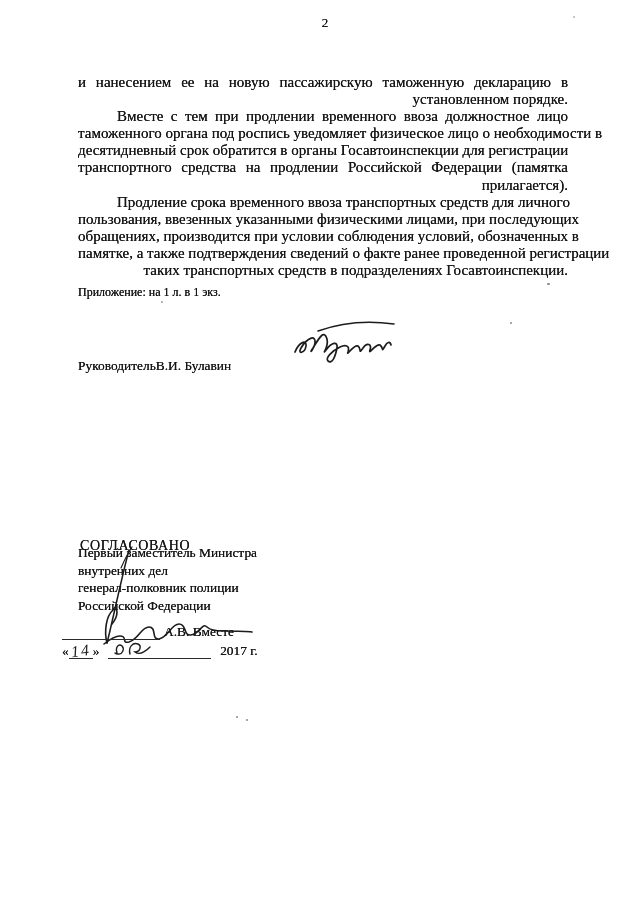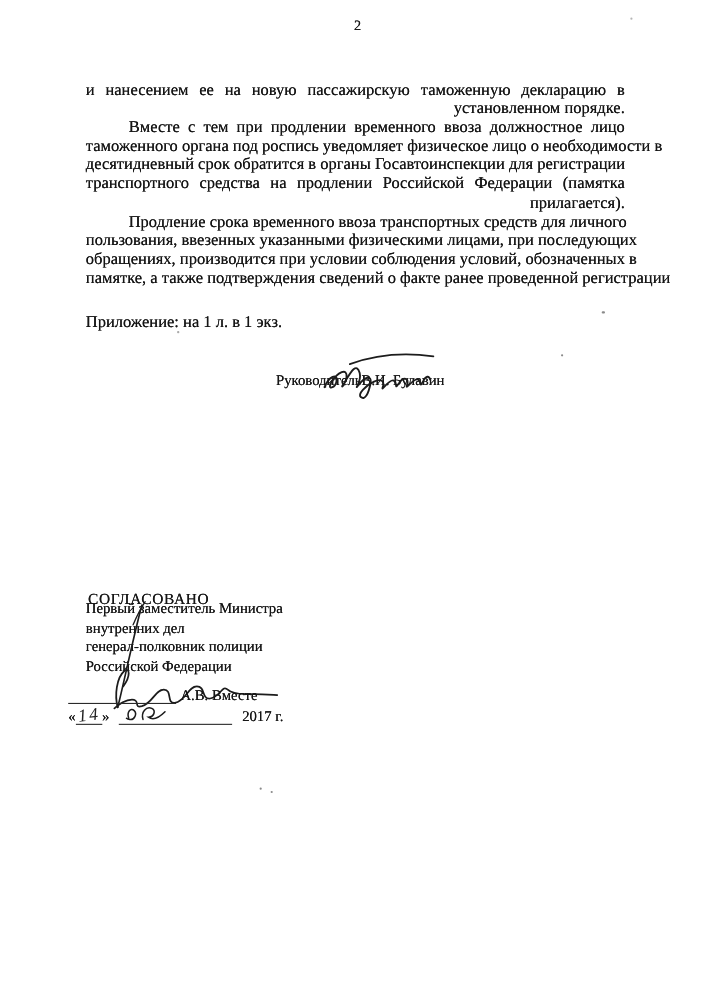--- a/index.html
+++ b/index.html
@@ -18,25 +18,25 @@
   }
   .content{
     position:absolute;left:78px;top:74px;width:490px;
     font-size:15px;
   }
   .tline{height:17.1px;line-height:17.1px;white-space:nowrap;}
   .jline{text-align:justify;text-align-last:justify;}
   .lline{text-align:right;}
   .ind{padding-left:39px;}
   .attachment{
-    position:absolute;left:78px;top:285px;font-size:15px;
+    position:absolute;left:78px;top:285px;font-size:12px;
   }
   .director-row{
-    position:absolute;left:78px;top:321px;width:499px;
-    display:flex;justify-content:center;font-size:13.4px;margin-top:17px;
+    position:absolute;left:78px;top:341px;width:499px;
+    display:flex;justify-content:flex-start;font-size:13.4px;margin-top:17px;
   }
   .sig-svg{position:absolute;}
   .sig-svg path{fill:none;stroke:#1c1c1c;stroke-linecap:round;}
   .approved{
     position:absolute;left:80px;top:538px;
     font-size:14px;letter-spacing:.6px;text-align:center;
   }
   .ministry{
     position:absolute;left:78px;top:544px;
     font-size:13.4px;line-height:17.6px;
@@ -72,20 +72,21 @@
     <div class="tline lline">установленном порядке.</div>
     <div class="tline jline ind">Вместе с тем при продлении временного ввоза должностное лицо</div>
     <div class="tline jline">таможенного органа под роспись уведомляет физическое лицо о необходимости в</div>
     <div class="tline jline">десятидневный срок обратится в органы Госавтоинспекции для регистрации</div>
     <div class="tline jline">транспортного средства на продлении Российской Федерации (памятка</div>
     <div class="tline lline">прилагается).</div>
     <div class="tline jline ind">Продление срока временного ввоза транспортных средств для личного</div>
     <div class="tline jline">пользования, ввезенных указанными физическими лицами, при последующих</div>
     <div class="tline jline">обращениях, производится при условии соблюдения условий, обозначенных в</div>
     <div class="tline jline">памятке, а также подтверждения сведений о факте ранее проведенной регистрации</div>
+    <div class="tline lline">таких транспортных средств в подразделениях Госавтоинспекции.</div>
   </div>
 
   <div class="attachment">Приложение: на 1 л. в 1 экз.</div>
 
   <div class="director-row">
     <span>Руководитель</span>
     <span>В.И. Булавин</span>
   </div>
 
   <svg class="sig-svg" style="left:288px;top:314px;" width="110" height="54" viewBox="0 0 110 54">

